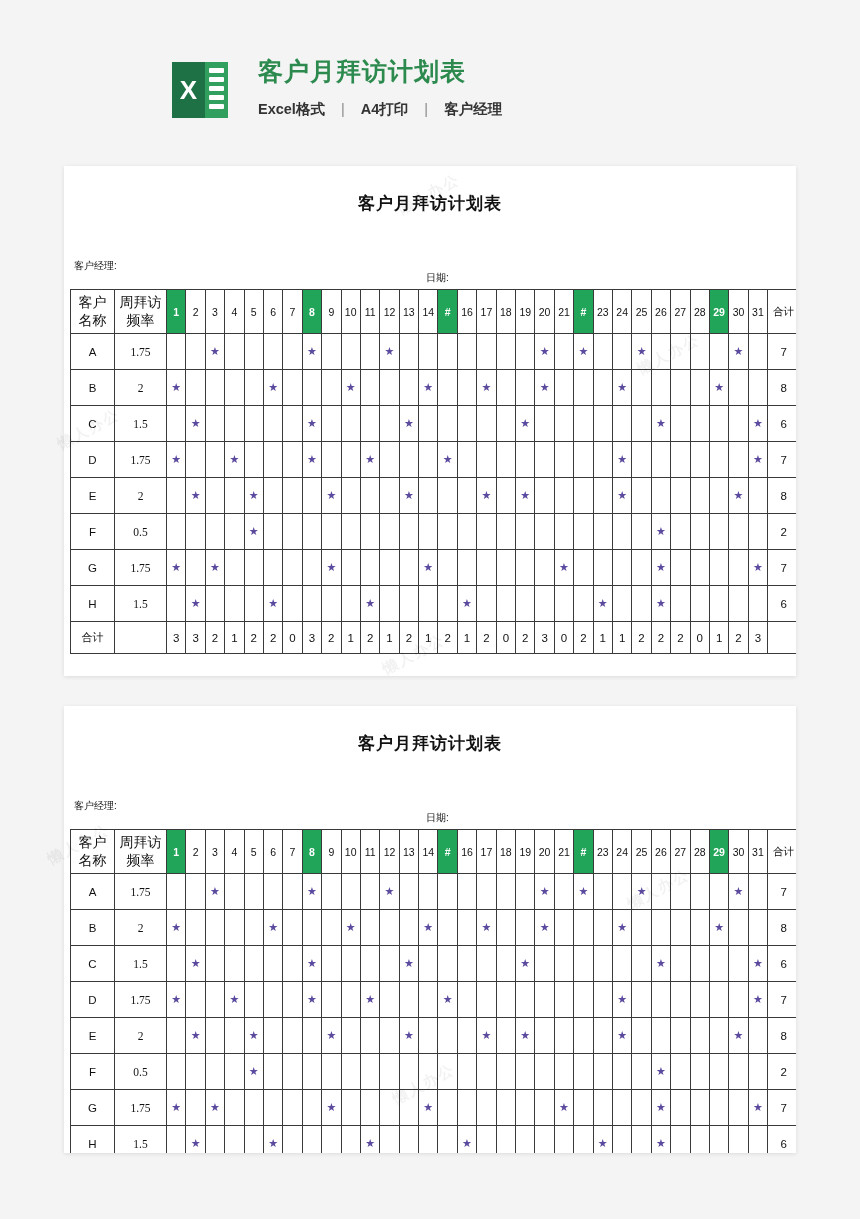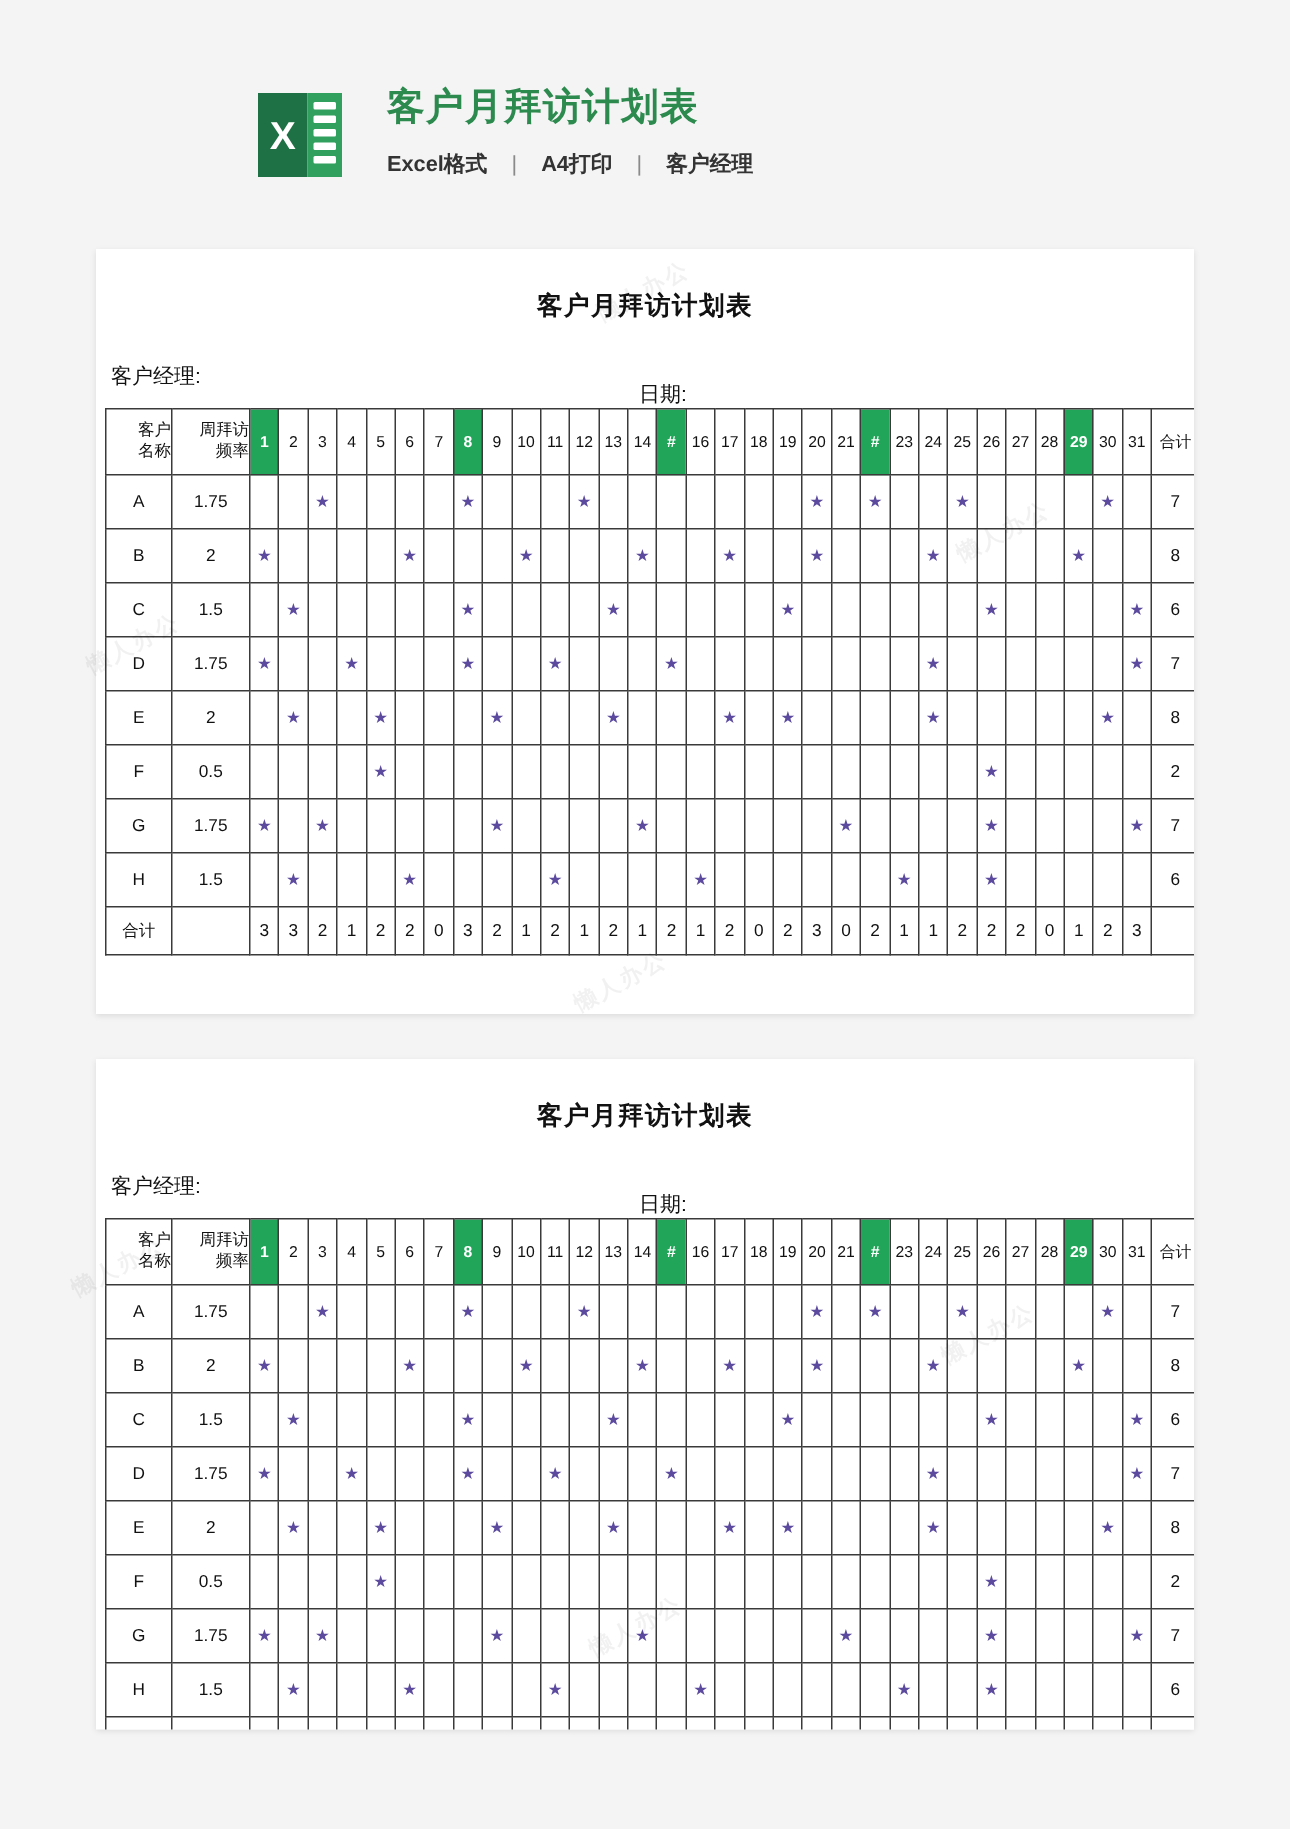--- a/index.html
+++ b/index.html
@@ -90,22 +90,22 @@
     text-align: center;
     font-size: 17px;
     font-weight: bold;
     color: #111111;
     margin: 26px 0 0 0;
     letter-spacing: 1px;
   }
   .meta-row {
     position: relative;
     height: 22px;
-    margin: 27px 0 8px 0;
-    font-size: 14px;
+    margin: 44px 0 8px 0;
+    font-size: 10px;
     color: #111111;
   }
   .meta-row .mgr { position: absolute; left: 10px; top: 0; }
   .meta-row .dat { position: absolute; left: 362px; top: 12px; }
 
   
   table.plan {
     border-collapse: collapse;
     margin: 0 6px 0 6px;
     width: 710px;
@@ -116,41 +116,40 @@
   table.plan td, table.plan th {
     border: 1px solid #3a3a3a;
     height: 36px;
     text-align: center;
     vertical-align: middle;
     padding: 0;
     font-weight: normal;
     background: #ffffff;
   }
   table.plan th.hd-name, table.plan th.hd-freq {
-    font-size: 11px;
+    font-size: 14px;
     line-height: 1.25;
     height: 44px;
-    text-align: right;
   }
   table.plan th.hd-day, table.plan th.hd-sum {
     height: 44px;
     font-size: 10.5px;
   }
   th.hd-day.weekend {
     background: #21a558;
     color: #ffffff;
     font-weight: bold;
   }
   col.c-name { width: 44px; }
   col.c-freq { width: 52px; }
   col.c-day  { width: 19.4px; }
   col.c-sum  { width: 32px; }
 
   td.cust  { font-size: 11.5px; }
-  td.freq  { text-align: right; padding-right: 5px; font-size: 11.5px; }
+  td.freq  { text-align: right; padding-right: 5px; font-size: 11.5px; font-family: Liberation Serif, serif; }
   td.star  { color: #5b4a9e; font-size: 11px; }
   td.sum   { font-size: 11.5px; }
   tr.total td { height: 32px; }
   tr.total td.cust { font-size: 11px; }
 
   
   .wm {
     position: absolute;
     color: rgba(0,0,0,0.055);
     font-size: 15px;

